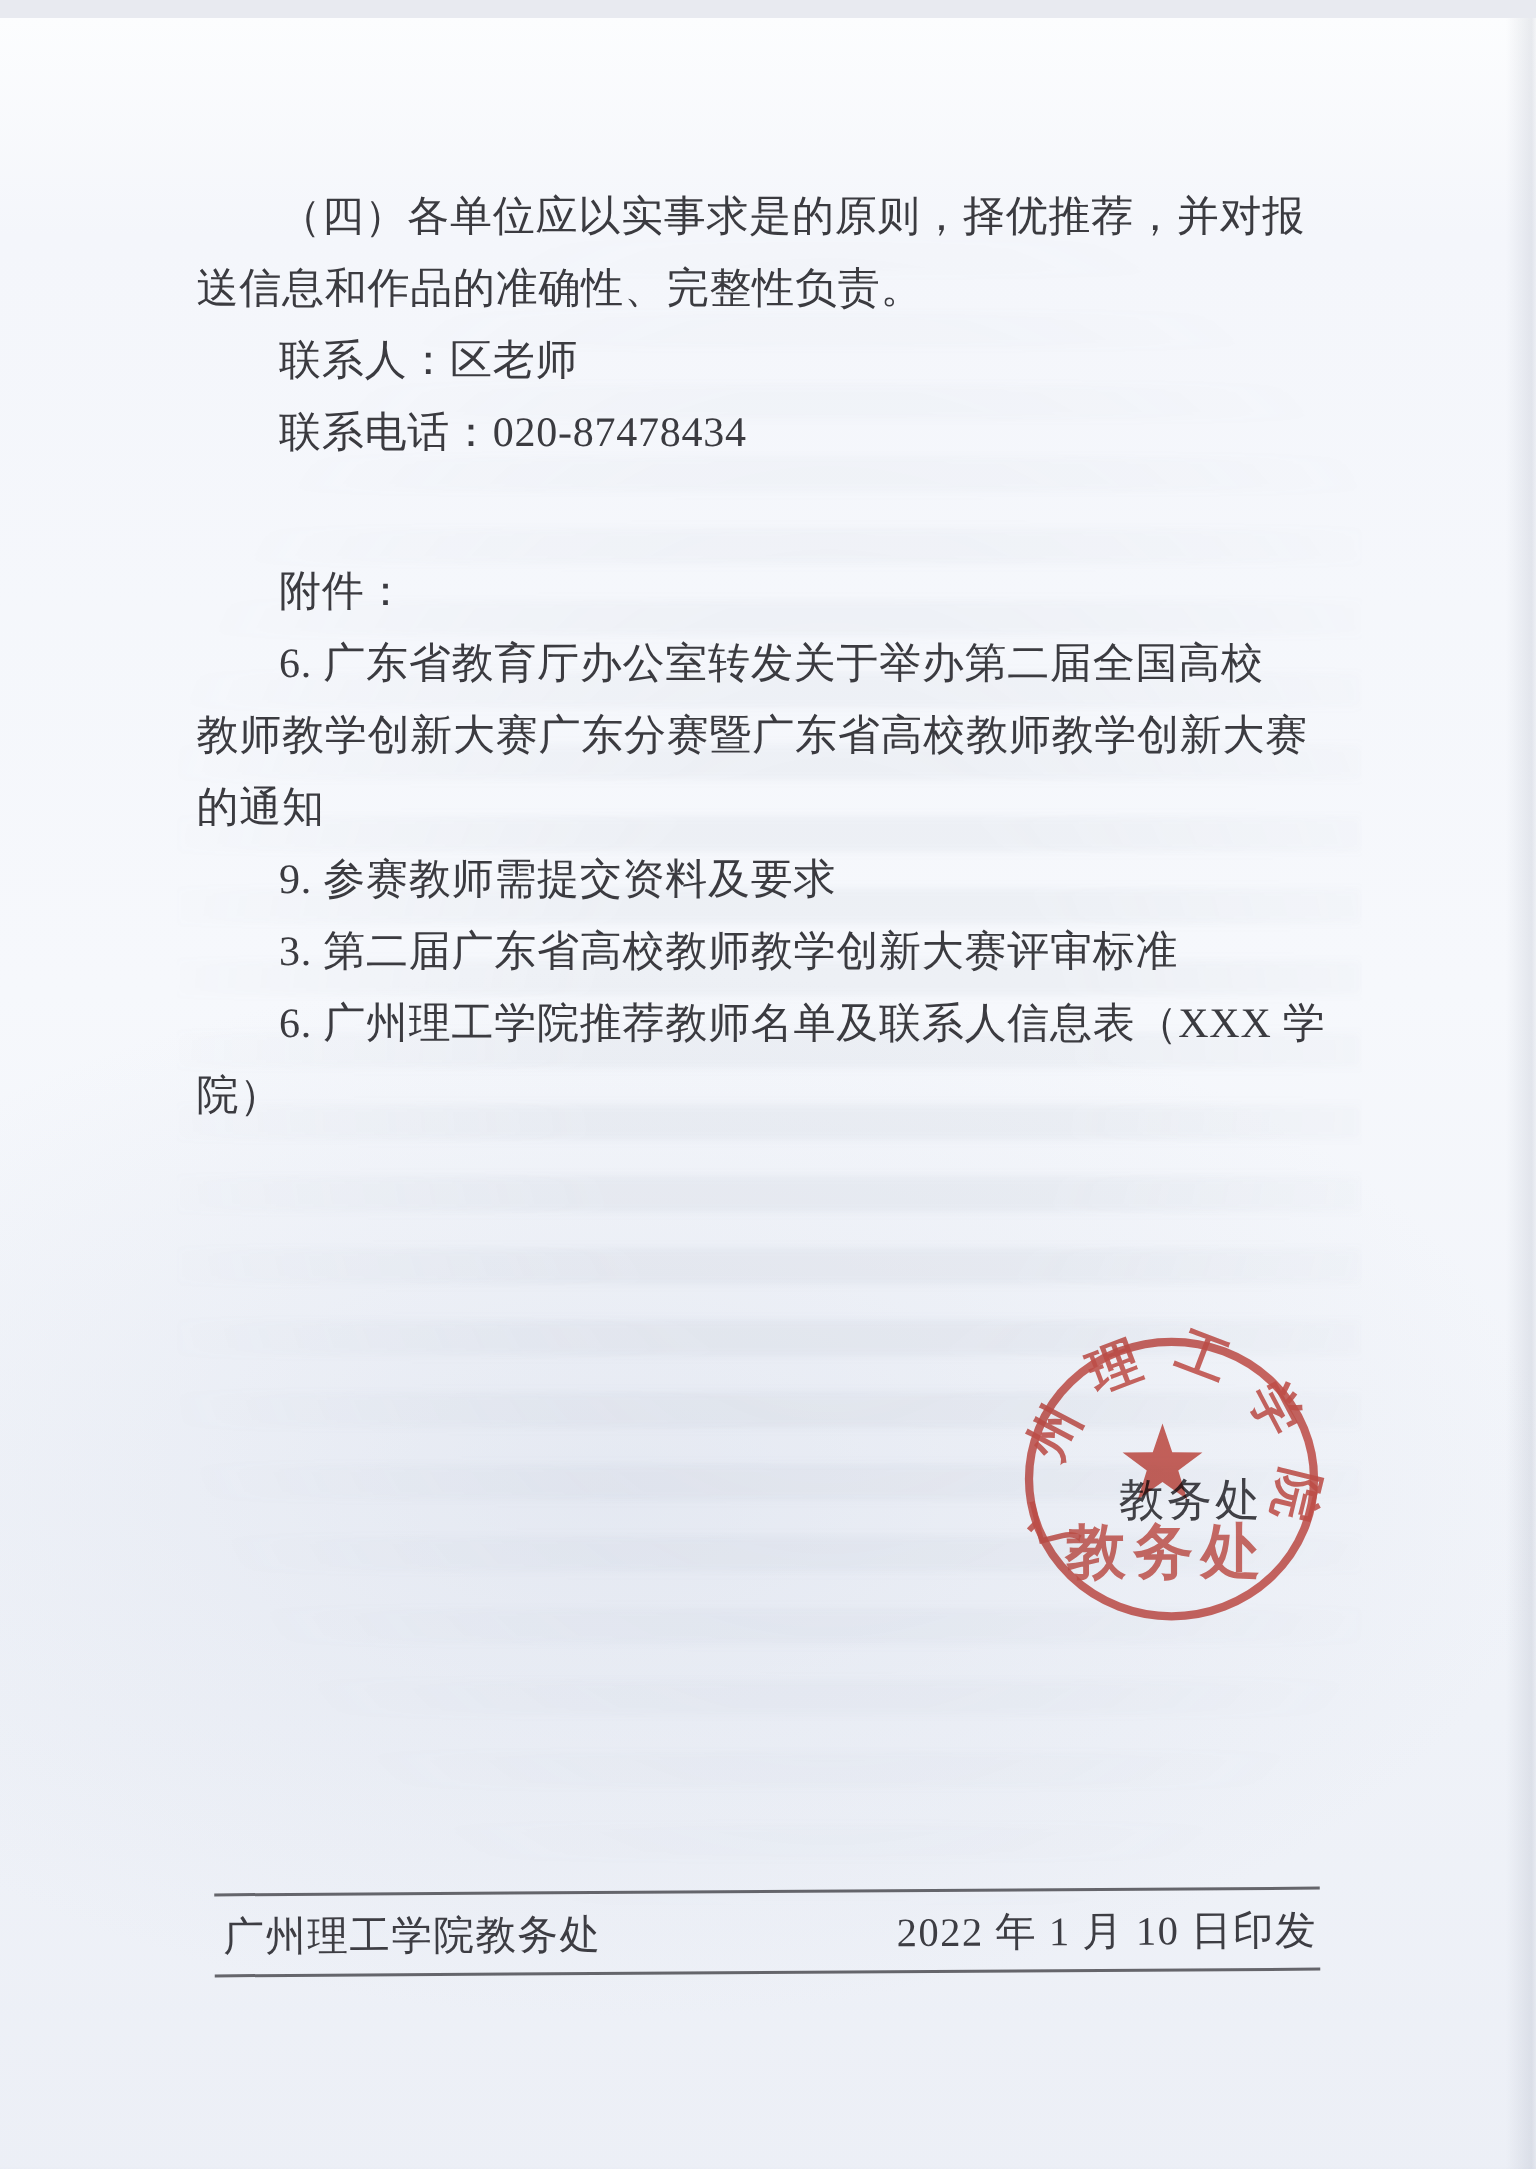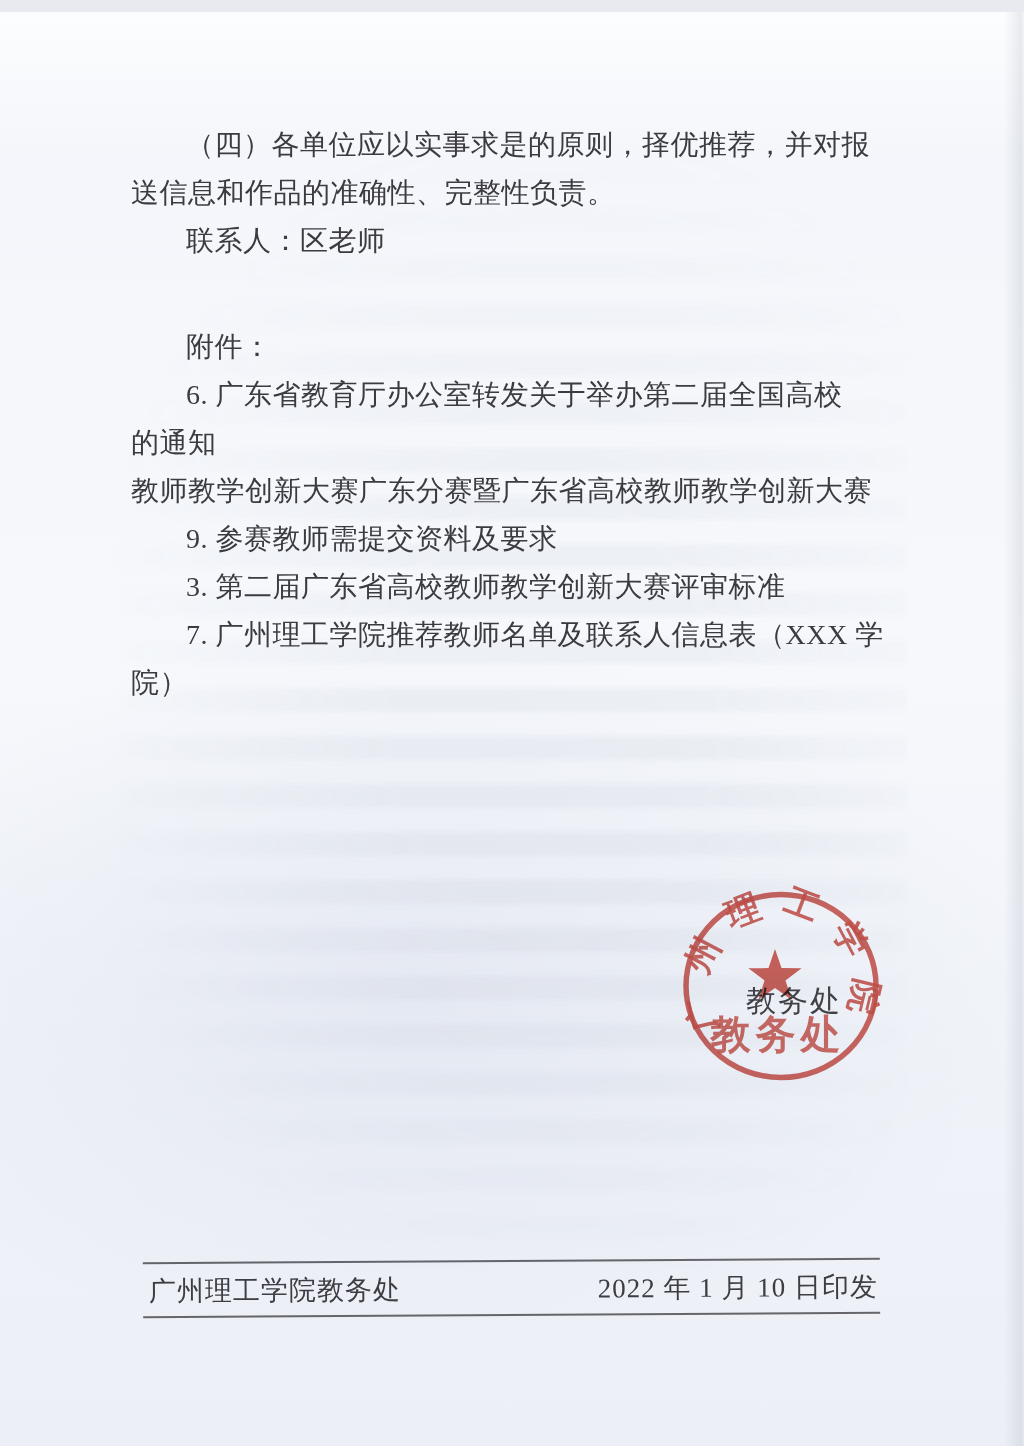--- a/index.html
+++ b/index.html
@@ -79,28 +79,29 @@
 <div class="page">
 
   <div class="ghost-rows"></div>
   <div class="edge-shadow-right"></div>
   <div class="edge-shadow-bottom"></div>
 
   <div class="doc-body">
     <p class="line indent">（四）各单位应以实事求是的原则，择优推荐，并对报</p>
     <p class="line">送信息和作品的准确性、完整性负责。</p>
     <p class="line indent">联系人：区老师</p>
+    <p class="line indent">联系电话：020-87478434</p>
 
     <p class="line indent attach-label">附件：</p>
     <p class="line indent">6. 广东省教育厅办公室转发关于举办第二届全国高校</p>
+    <p class="line">教师教学创新大赛广东分赛暨广东省高校教师教学创新大赛</p>
     <p class="line">的通知</p>
-    <p class="line">教师教学创新大赛广东分赛暨广东省高校教师教学创新大赛</p>
     <p class="line indent">9. 参赛教师需提交资料及要求</p>
     <p class="line indent">3. 第二届广东省高校教师教学创新大赛评审标准</p>
-    <p class="line indent">7. 广州理工学院推荐教师名单及联系人信息表（XXX 学</p>
+    <p class="line indent">6. 广州理工学院推荐教师名单及联系人信息表（XXX 学</p>
     <p class="line">院）</p>
   </div>
 
   <div class="sig-dept">教务处</div>
 
   <svg class="seal" width="210" height="210" viewBox="0 0 210 210" aria-hidden="true">
     <defs>
       <path id="seal-arc" d="M 47.5,145.3 A 72,72 0 1 1 162.5,145.3" fill="none"></path>
     </defs>
     <ellipse cx="105" cy="102" rx="95" ry="91.5" fill="none" stroke="#c8463c" stroke-width="5.5" stroke-opacity="0.88"></ellipse>

